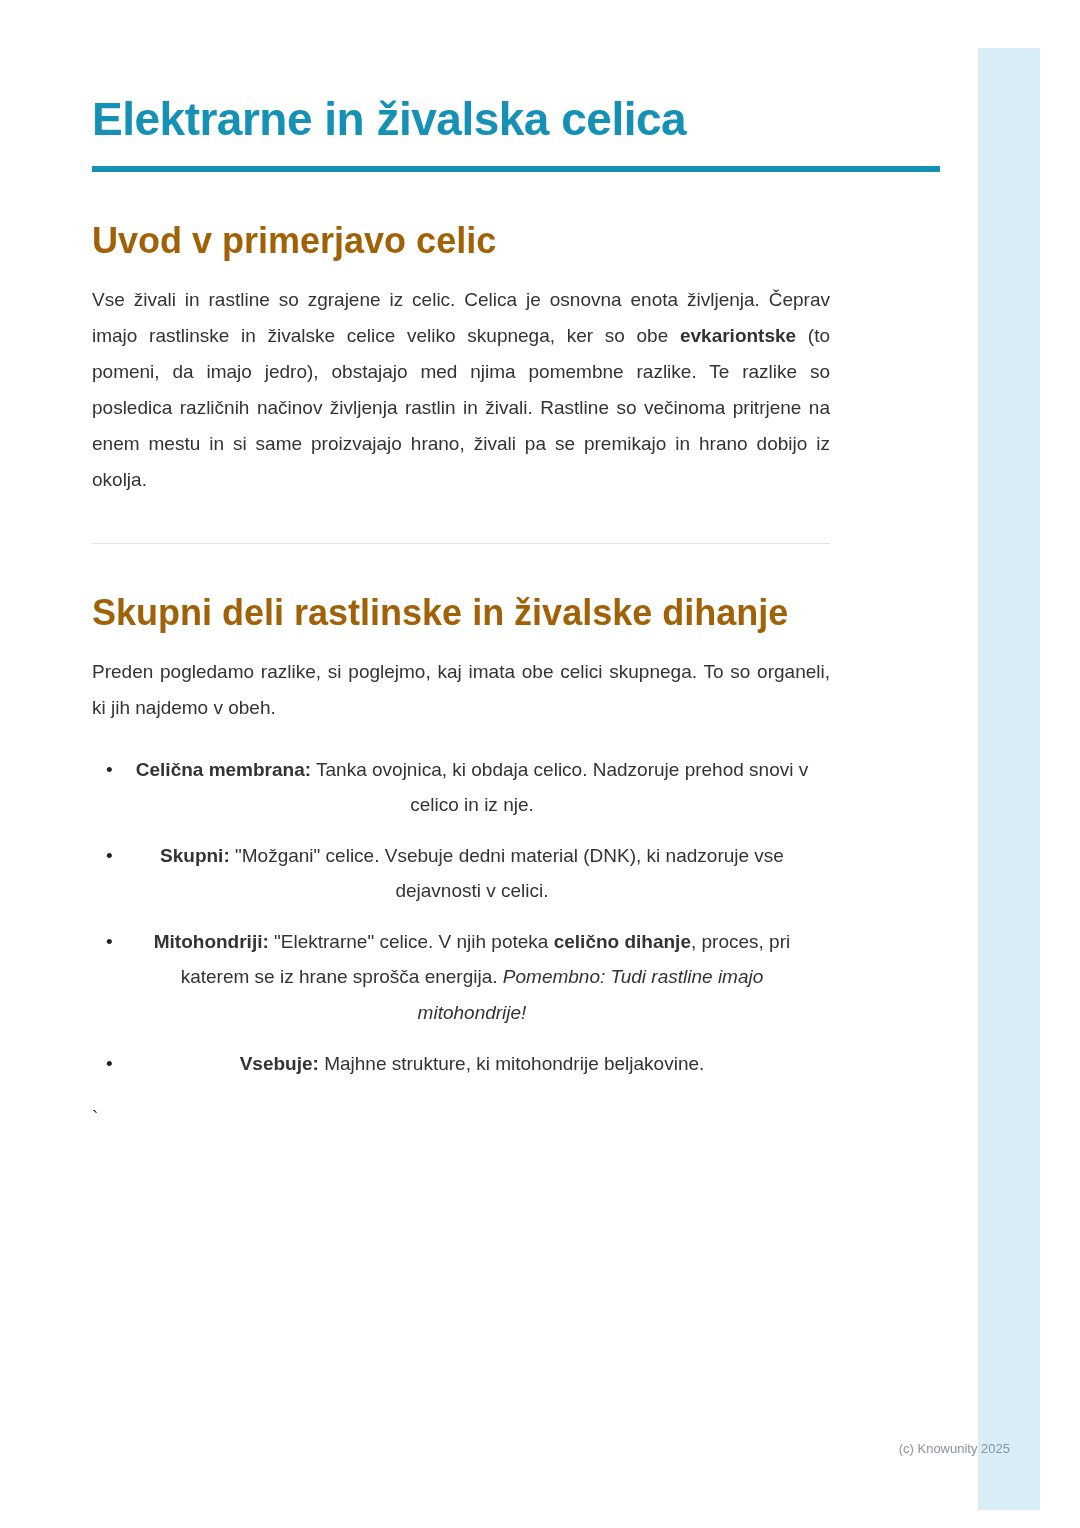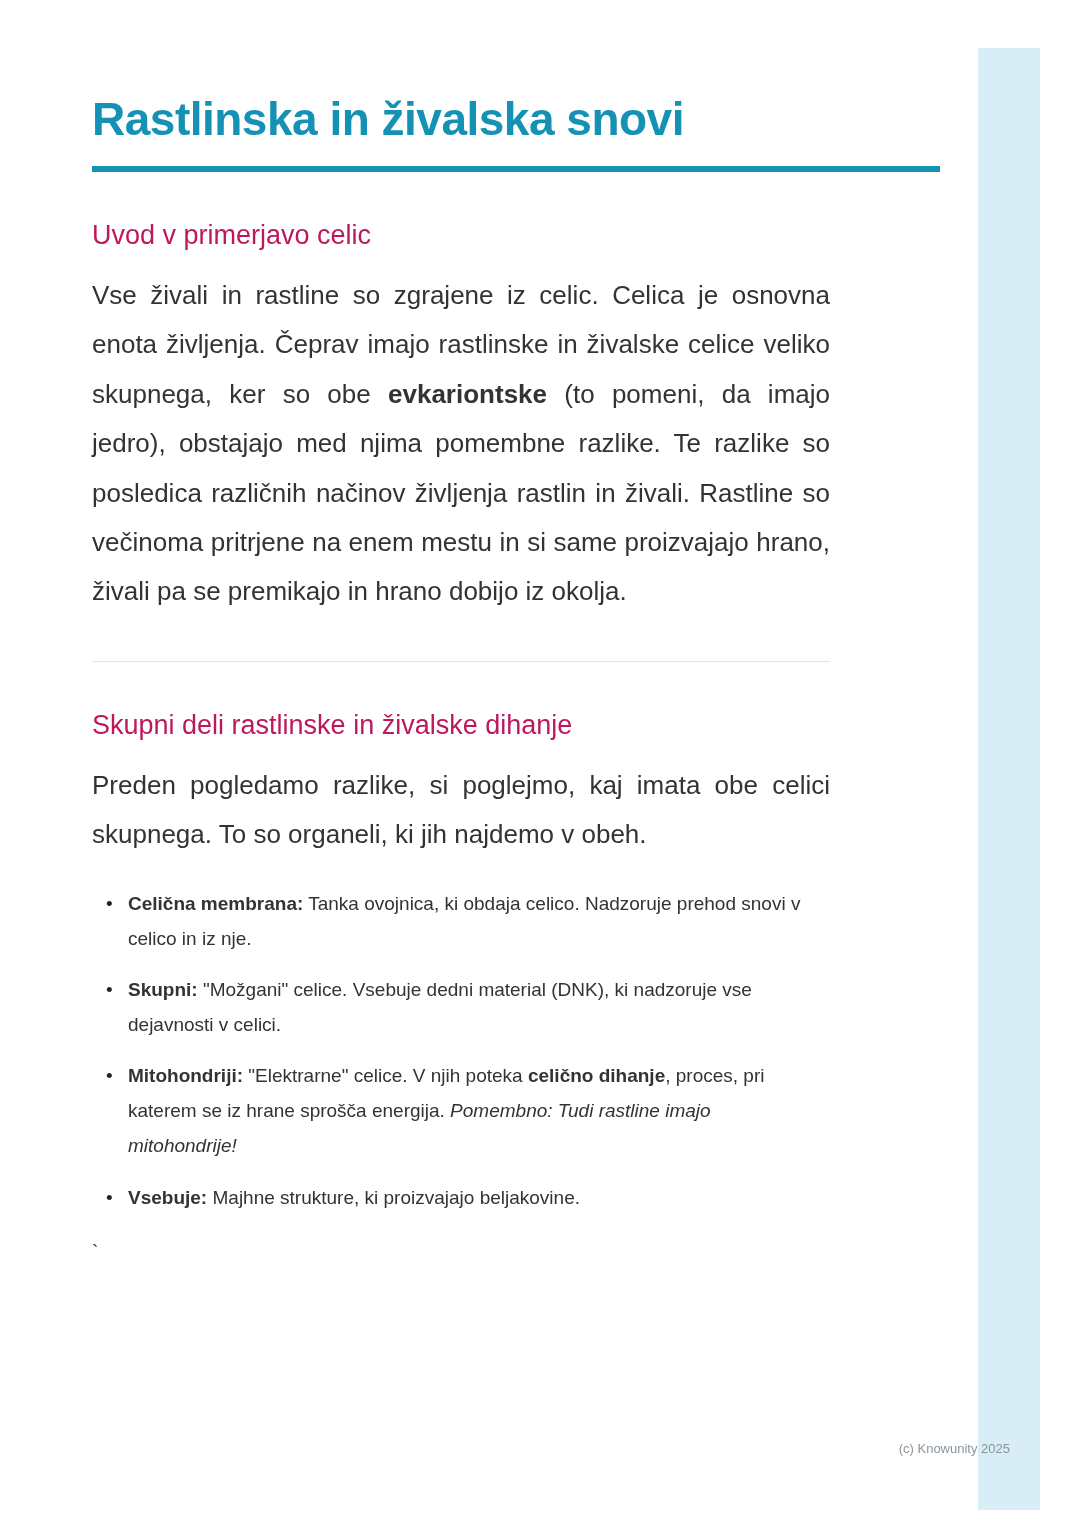--- a/index.html
+++ b/index.html
@@ -35,28 +35,28 @@
     white-space: nowrap;
   }
   .title-rule {
     width: 848px;
     height: 6px;
     background: #1591b5;
     margin-top: 20px;
   }
   h2.section-heading {
     margin: 48px 0 20px 0;
-    font-size: 27px;
-    font-weight: 400;
-    color: #be185d;
+    font-size: 36px;
+    font-weight: 700;
+    color: #a16207;
   }
   p.body-par {
     width: 738px;
     margin: 0;
-    font-size: 26px;
+    font-size: 19px;
     line-height: 1.9;
     color: #333333;
     text-align: justify;
   }
   .divider {
     width: 738px;
     height: 1px;
     background: #e3e3e3;
     margin: 44px 0 0 0;
   }
@@ -66,20 +66,21 @@
     padding: 0 0 0 14px;
     width: 724px;
   }
   ul.bullet-list li {
     position: relative;
     padding-left: 22px;
     margin-bottom: 16px;
     font-size: 19px;
     line-height: 1.85;
     color: #333333;
+    text-align: center;
   }
   ul.bullet-list li::before {
     content: "\2022";
     position: absolute;
     left: 0;
     top: 0;
     color: #222222;
   }
   .b { font-weight: 700; }
   .i { font-style: italic; }
@@ -97,41 +98,41 @@
     margin-left: 39px;
   }
 </style>
 </head>
 <body>
 
 <div class="side-stripe"></div>
 
 <div class="page-inner">
 
-  <h1 class="page-title">Rastlinska in živalska snovi</h1>
+  <h1 class="page-title">Elektrarne in živalska celica</h1>
   <div class="title-rule"></div>
 
   <h2 class="section-heading">Uvod v primerjavo celic</h2>
 
   <p class="body-par"><span>Vse živali in rastline so zgrajene iz celic. Celica je osnovna enota življenja. Čeprav imajo rastlinske in živalske celice veliko skupnega, ker so obe </span><span class="b">evkariontske</span><span> (to pomeni, da imajo jedro), obstajajo med njima pomembne razlike. Te razlike so posledica različnih načinov življenja rastlin in živali. Rastline so večinoma pritrjene na enem mestu in si same proizvajajo hrano, živali pa se premikajo in hrano dobijo iz okolja.</span></p>
 
   <div class="divider"></div>
 
   <h2 class="section-heading">Skupni deli rastlinske in živalske dihanje</h2>
 
   <p class="body-par">Preden pogledamo razlike, si poglejmo, kaj imata obe celici skupnega. To so organeli, ki jih najdemo v obeh.</p>
 
   <ul class="bullet-list">
     <li><span class="b">Celična membrana:</span><span> Tanka ovojnica, ki obdaja celico. Nadzoruje prehod snovi v celico in iz nje.</span></li>
 
 
     <li><span class="b">Skupni:</span><span> "Možgani" celice. Vsebuje dedni material (DNK), ki nadzoruje vse dejavnosti v celici.</span></li>
 
     <li><span class="b">Mitohondriji:</span><span> "Elektrarne" celice. V njih poteka </span><span class="b">celično dihanje</span><span>, proces, pri katerem se iz hrane sprošča energija. </span><span class="i">Pomembno: Tudi rastline imajo mitohondrije!</span></li>
 
-    <li><span class="b">Vsebuje:</span><span> Majhne strukture, ki proizvajajo beljakovine.</span></li>
+    <li><span class="b">Vsebuje:</span><span> Majhne strukture, ki mitohondrije beljakovine.</span></li>
   </ul>
 
   <div class="stray">`</div>
 
 </div>
 
 <div class="footer-credit">(c) Knowunity 2025</div>
 
 </body></html>

